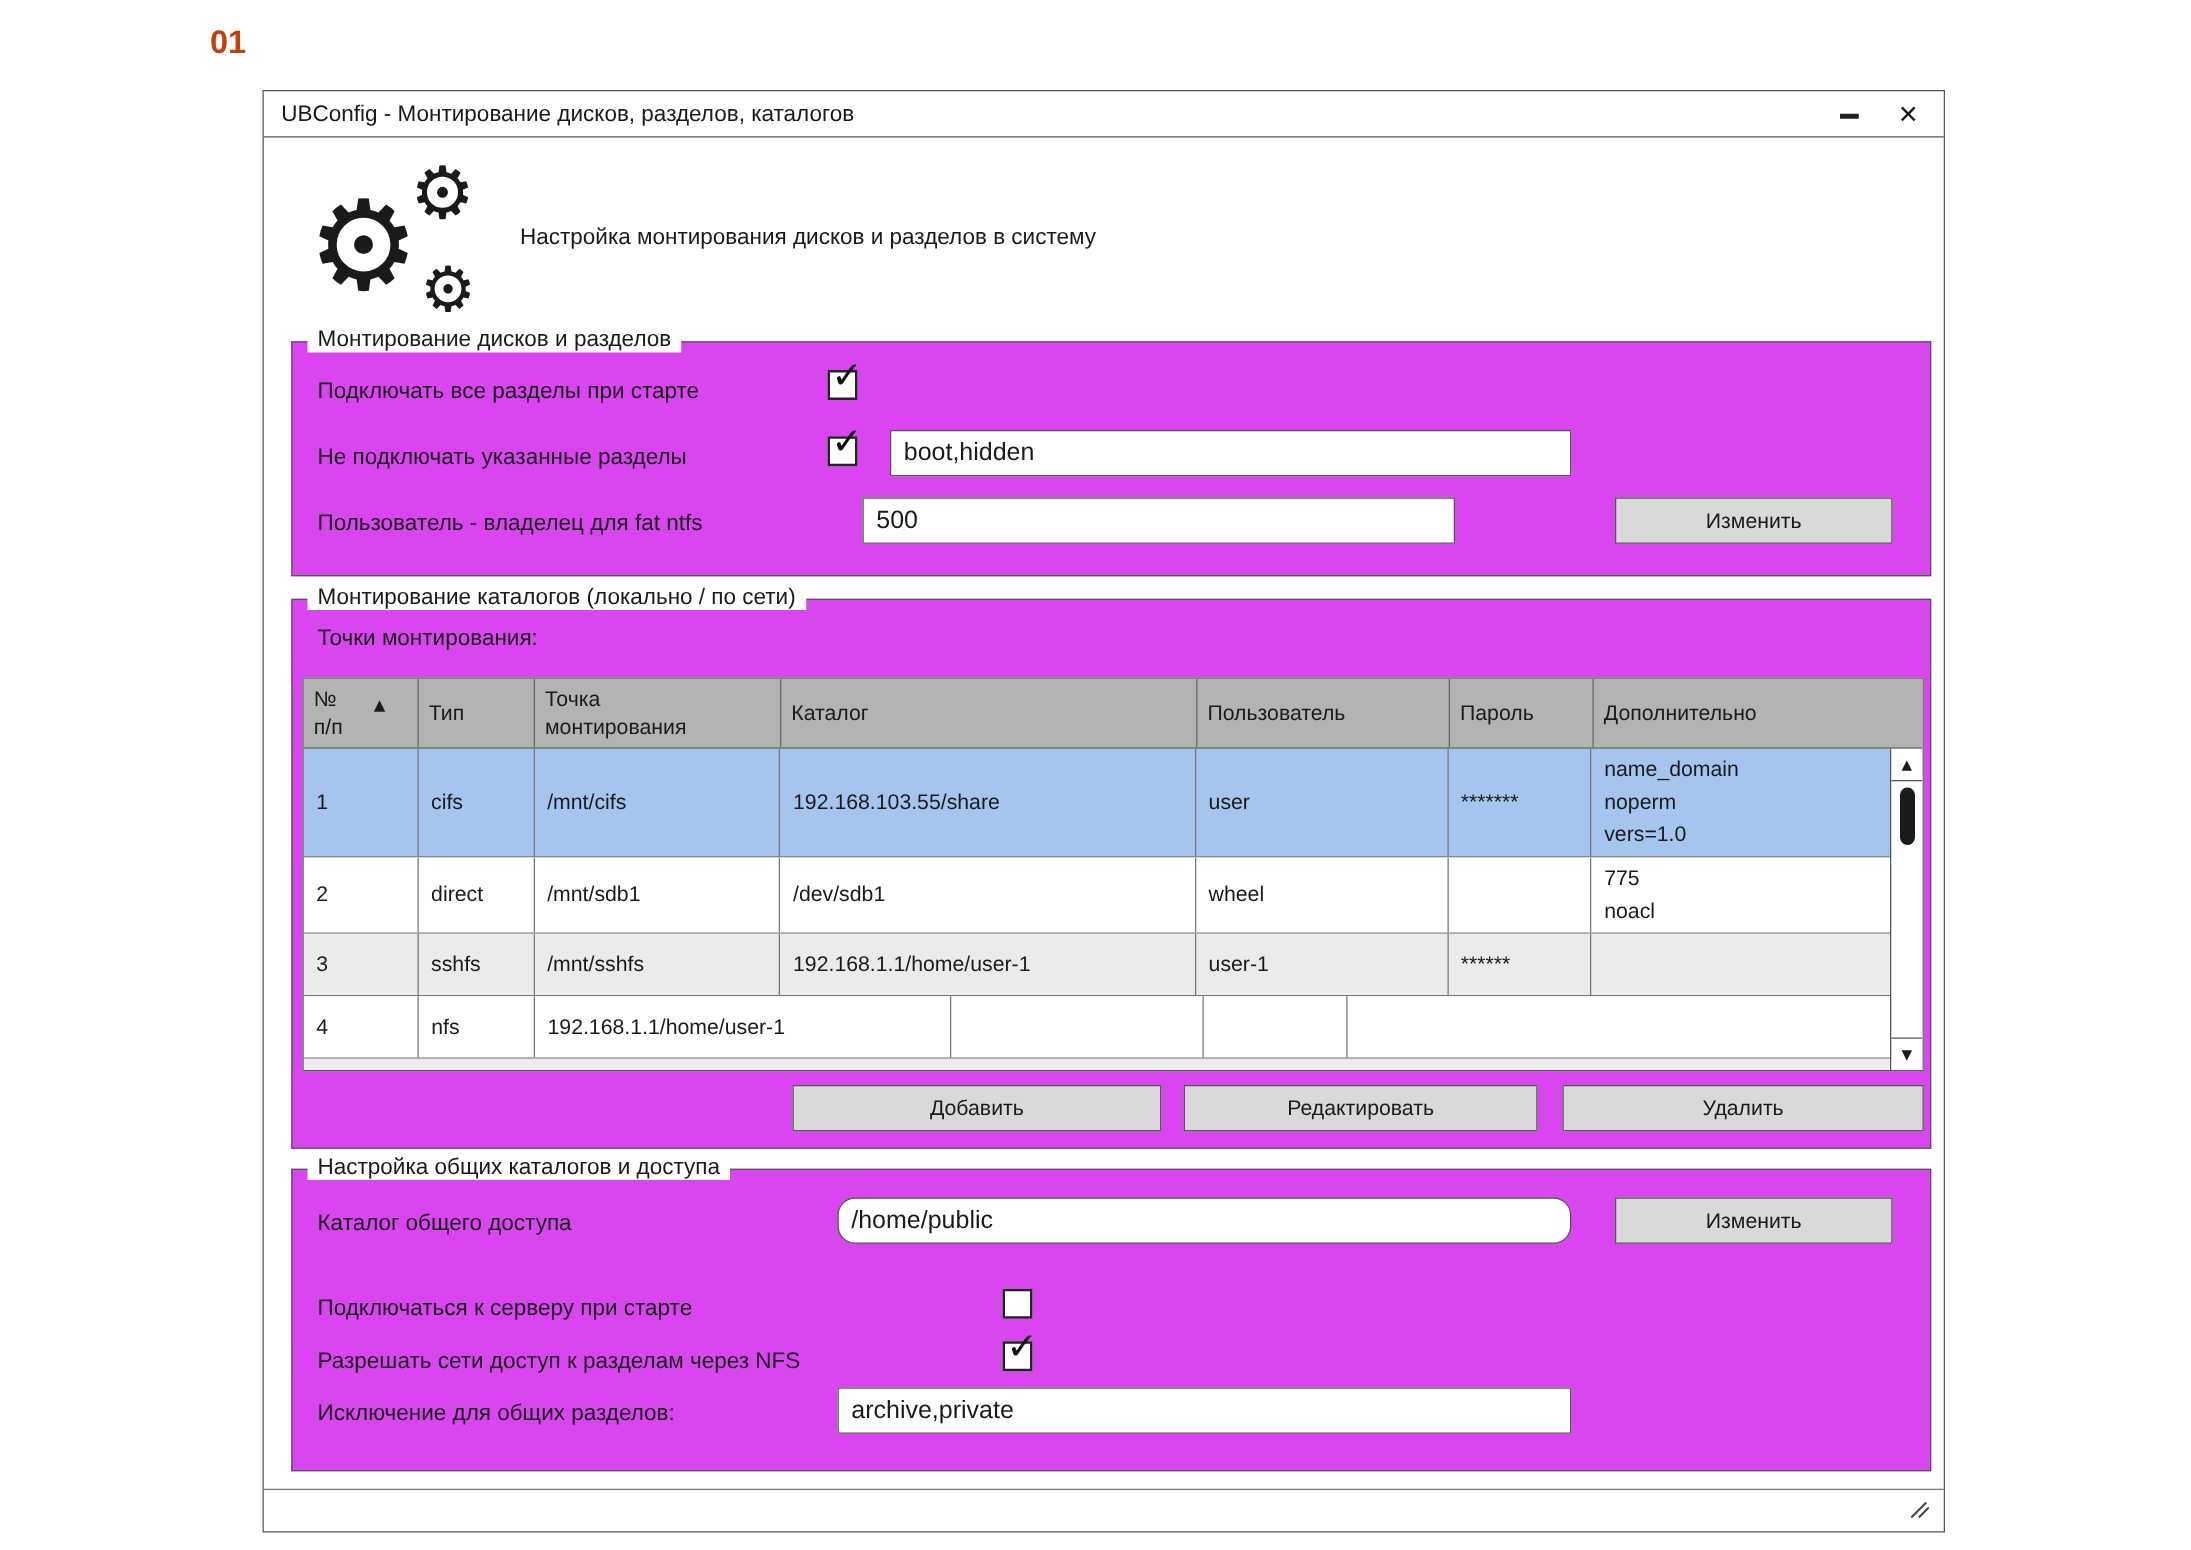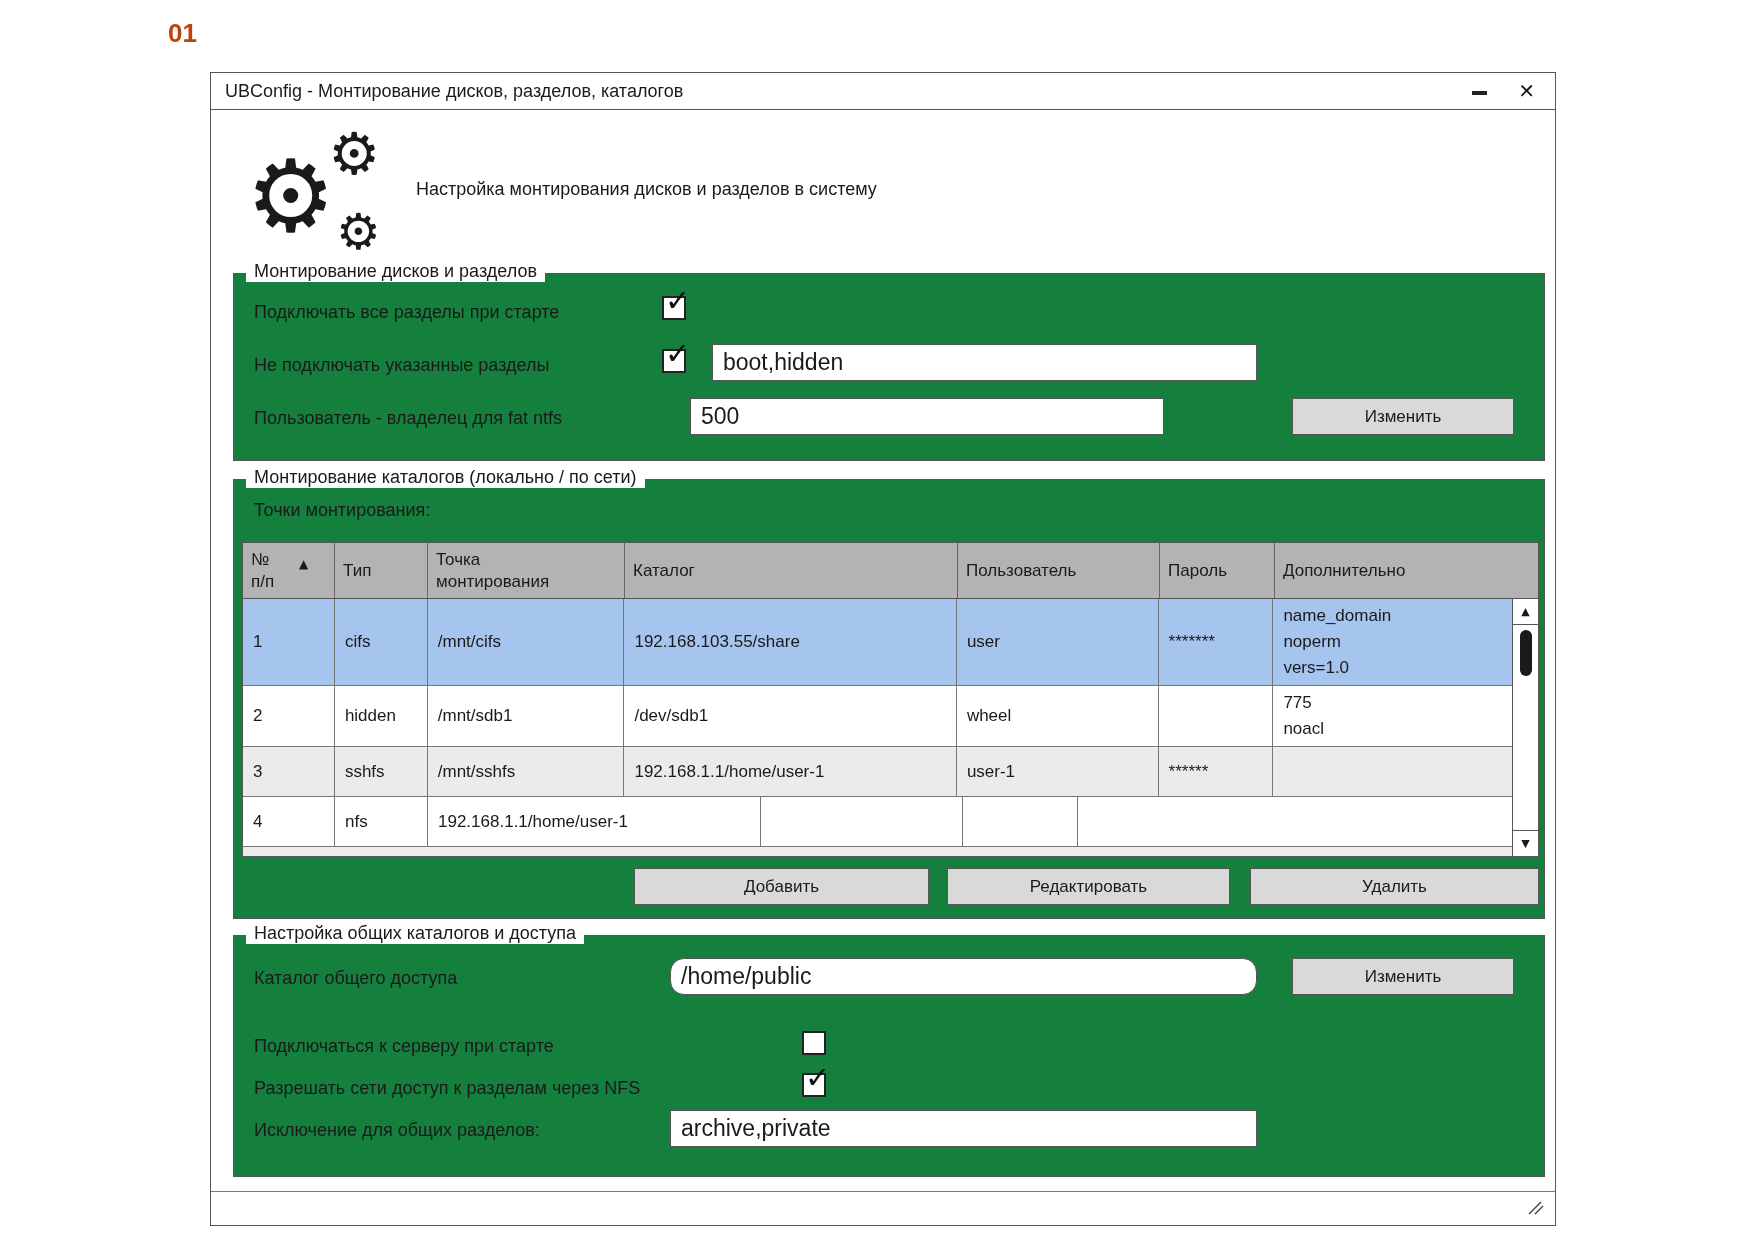--- a/index.html
+++ b/index.html
@@ -22,25 +22,25 @@
   .close-btn { font-size:20px; font-family:"DejaVu Sans", sans-serif; cursor:pointer; line-height:1; }
 
   .gears { left:35px; top:52px; width:170px; height:175px; }
   .gear { position:absolute; font-family:"DejaVu Sans", sans-serif; color:#1a1a1a; line-height:1; }
   .g1 { left:0px;  top:22px; font-size:100px; }
   .g2 { left:82px; top:0px;  font-size:58px; }
   .g3 { left:90px; top:82px; font-size:50px; }
 
   .subtitle { left:205px; top:106px; font-size:18px; white-space:nowrap; }
 
-  .group { position:absolute; border:1.8px solid #555; background:#15803d; }
+  .group { position:absolute; border:1.8px solid #555; background:#d946ef; }
   .legend { position:absolute; top:-13px; left:12px; background:#fff; padding:0 8px; font-size:18px; white-space:nowrap; }
   .lbl { position:absolute; font-size:18px; white-space:nowrap; }
 
-  .input { position:absolute; height:37px; border:1.8px solid #555; background:#fff; font-size:23px; padding:0 10px; font-family:inherit; color:#1a1a1a; outline:none; }
+  .input { position:absolute; height:37px; border:1.8px solid #555; background:#fff; font-size:20px; padding:0 10px; font-family:inherit; color:#1a1a1a; outline:none; }
   .btn { position:absolute; height:37px; border:1.8px solid #555; background:#d9d9d9; font-size:17px; font-family:inherit; color:#1a1a1a; text-align:center; cursor:pointer; }
 
   .checkbox { position:absolute; width:24px; height:24px; border:2px solid #222; background:#fff; cursor:pointer; }
   .checkbox .mark { position:absolute; left:1px; top:-12px; font-size:30px; font-weight:bold; line-height:1; font-family:"DejaVu Sans", sans-serif; color:#111; }
 
   .table { position:absolute; border:1.8px solid #555; background:#fff; overflow:hidden; }
   .thead { display:flex; height:56px; background:#b3b3b3; border-bottom:1.5px solid #555; margin-right:0; }
   .hcell { font-size:17px; padding:4px 8px; border-right:1px solid #666; display:flex; align-items:center; position:relative; white-space:pre-line; line-height:22px; }
   .hcell .sort { position:absolute; left:56px; top:10px; font-size:12px; font-family:"DejaVu Sans", sans-serif; }
   .tbody { margin-right:26px; }
@@ -127,21 +127,21 @@
             <div class="tcell c2">/mnt/cifs</div>
             <div class="tcell c3">192.168.103.55/share</div>
             <div class="tcell c4">user</div>
             <div class="tcell c5">*******</div>
             <div class="tcell c6">name_domain
 noperm
 vers=1.0</div>
           </div>
           <div class="trow">
             <div class="tcell c0">2</div>
-            <div class="tcell c1">hidden</div>
+            <div class="tcell c1">direct</div>
             <div class="tcell c2">/mnt/sdb1</div>
             <div class="tcell c3">/dev/sdb1</div>
             <div class="tcell c4">wheel</div>
             <div class="tcell c5"></div>
             <div class="tcell c6">775
 noacl</div>
           </div>
           <div class="trow shaded">
             <div class="tcell c0">3</div>
             <div class="tcell c1">sshfs</div>

